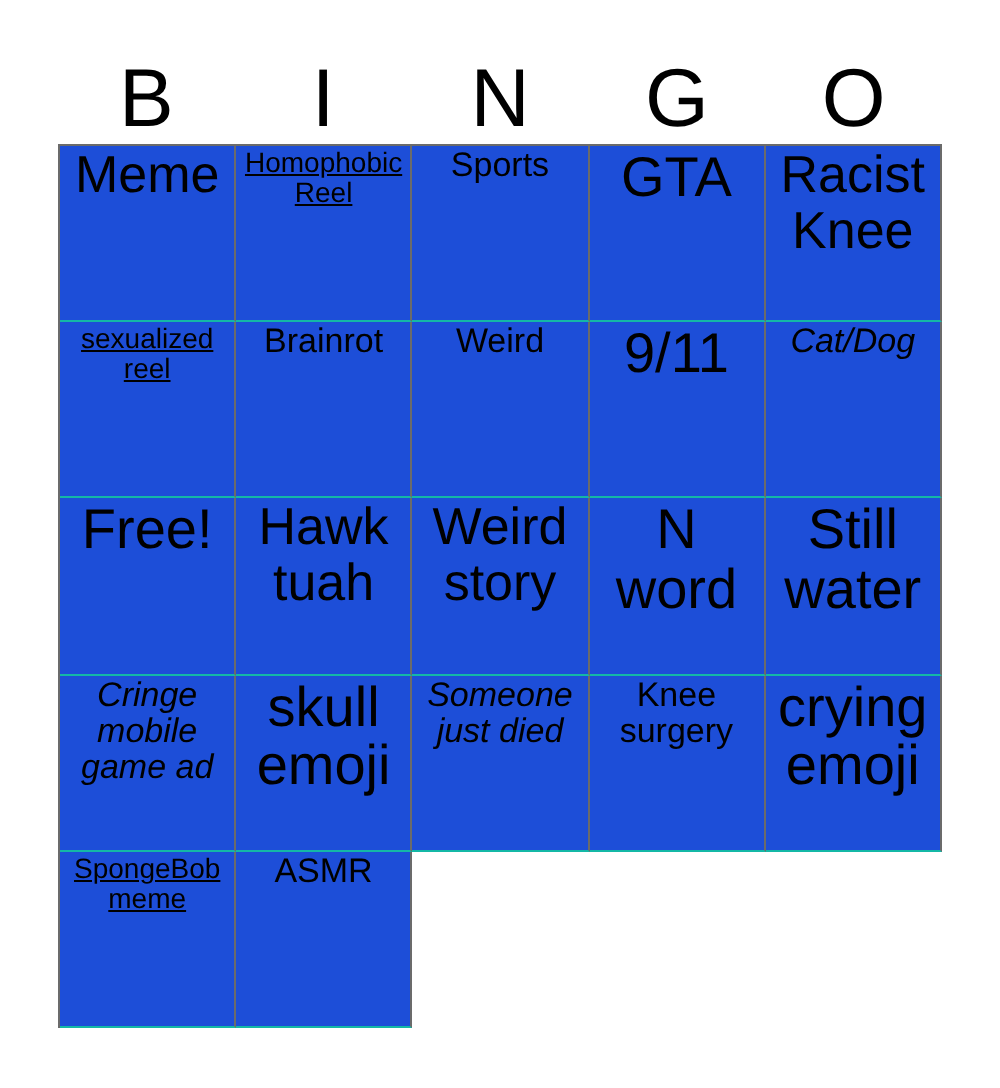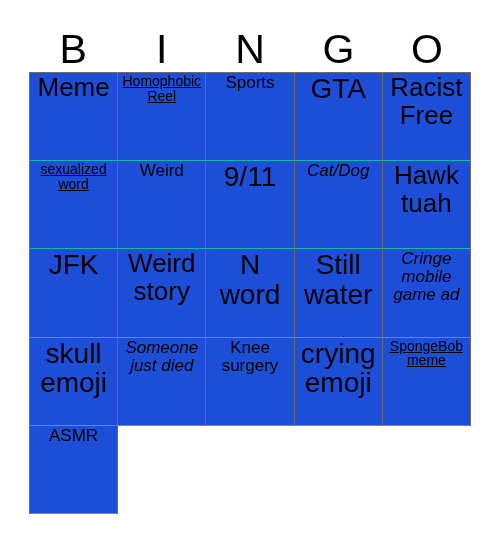--- a/index.html
+++ b/index.html
@@ -110,42 +110,45 @@
       </div>
     <div class="cell">
         <span class="cell-text sz-md">Sports</span>
       </div>
     <div class="cell">
         <span class="cell-text sz-xl">GTA</span>
       </div>
 
     <div class="cell">
         <span class="cell-text sz-lg">Racist
-Free</span>
+Knee</span>
       </div>
     <div class="cell">
         <span class="cell-text sz-xs">sexualized
-word</span>
+reel</span>
+      </div>
+    <div class="cell">
+        <span class="cell-text sz-md">Brainrot</span>
       </div>
     <div class="cell">
         <span class="cell-text sz-md">Weird</span>
       </div>
 
     <div class="cell">
         <span class="cell-text sz-xl">9/11</span>
       </div>
     <div class="cell">
         <span class="cell-text sz-sm">Cat/Dog</span>
       </div>
     <div class="cell">
+        <span class="cell-text sz-xl">Free!</span>
+      </div>
+    <div class="cell">
         <span class="cell-text sz-lg">Hawk
 tuah</span>
-      </div>
-    <div class="cell">
-        <span class="cell-text sz-xl">JFK</span>
       </div>
 
     <div class="cell">
         <span class="cell-text sz-lg">Weird
 story</span>
       </div>
     <div class="cell">
         <span class="cell-text sz-xl">N
 word</span>
       </div>

